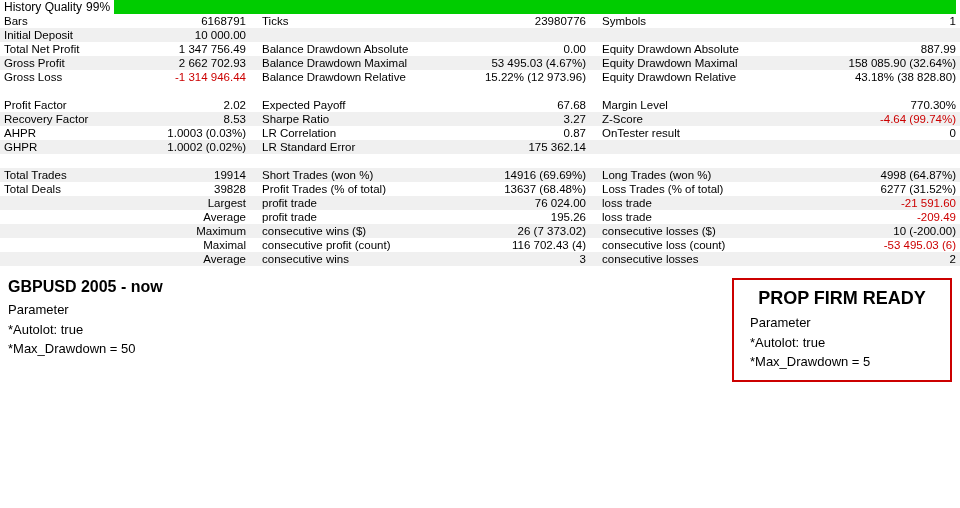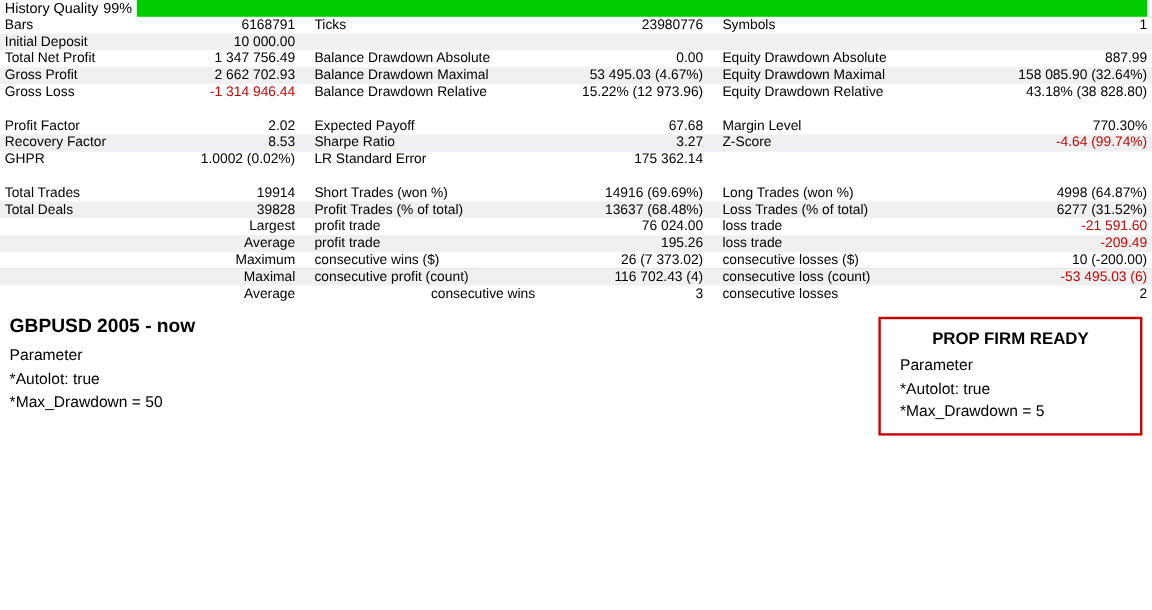--- a/index.html
+++ b/index.html
@@ -73,21 +73,21 @@
       font-size: 13px;
       color: #000;
       line-height: 1.5;
     }
     .bottom-right {
       border: 2px solid #cc0000;
       padding: 8px 16px;
       min-width: 220px;
     }
     .bottom-right h2 {
-      font-size: 14px;
+      font-size: 18px;
       font-weight: bold;
       color: #000;
       margin-bottom: 4px;
       text-align: center;
     }
     .bottom-right p {
       font-size: 13px;
       color: #000;
       line-height: 1.5;
     }
@@ -155,20 +155,28 @@
         <td style="text-align: right;">770.30%</td>
       </tr>
       <tr style="background: rgb(255, 255, 255);">
         <td style="width: 130px;">Recovery Factor</td>
         <td style="width: 120px; text-align: right;">8.53</td>
         <td style="width: 200px; padding-left: 12px;">Sharpe Ratio</td>
         <td style="width: 140px; text-align: right;">3.27</td>
         <td style="width: 200px; padding-left: 12px;">Z-Score</td>
         <td style="text-align: right; color: rgb(204, 0, 0);">-4.64 (99.74%)</td>
       </tr>
+      <tr style="background: rgb(245, 245, 245);">
+        <td style="width: 130px;">AHPR</td>
+        <td style="width: 120px; text-align: right;">1.0003 (0.03%)</td>
+        <td style="width: 200px; padding-left: 12px;">LR Correlation</td>
+        <td style="width: 140px; text-align: right;">0.87</td>
+        <td style="width: 200px; padding-left: 12px;">OnTester result</td>
+        <td style="text-align: right;">0</td>
+      </tr>
       <tr style="background: #c4b5fd;">
         <td style="width: 130px;">GHPR</td>
         <td style="width: 120px; text-align: right;">1.0002 (0.02%)</td>
         <td style="width: 200px; padding-left: 12px; margin-top: 28px;">LR Standard Error</td>
         <td style="width: 140px; text-align: right;">175 362.14</td>
         <td style="width: 200px; padding-left: 12px;"></td>
         <td style="text-align: right;"></td>
       </tr>
       <tr class="section-divider">
         <td colspan="6">&nbsp;</td>
@@ -206,32 +214,32 @@
         <td style="text-align: right; color: rgb(204, 0, 0);">-209.49</td>
       </tr>
       <tr style="background: #be185d;">
         <td style="width: 130px;"></td>
         <td style="width: 120px; text-align: right;">Maximum</td>
         <td style="width: 200px; padding-left: 12px;">consecutive wins ($)</td>
         <td style="width: 140px; text-align: right;">26 (7 373.02)</td>
         <td style="width: 200px; padding-left: 12px;">consecutive losses ($)</td>
         <td style="text-align: right;">10 (-200.00)</td>
       </tr>
-      <tr style="background: #e5e5e5;">
+      <tr style="background: #be185d;">
         <td style="width: 130px;"></td>
         <td style="width: 120px; text-align: right;">Maximal</td>
         <td style="width: 200px; padding-left: 12px;">consecutive profit (count)</td>
         <td style="width: 140px; text-align: right;">116 702.43 (4)</td>
         <td style="width: 200px; padding-left: 12px;">consecutive loss (count)</td>
         <td style="text-align: right; color: rgb(204, 0, 0);">-53 495.03 (6)</td>
       </tr>
       <tr style="background: rgb(255, 255, 255);">
         <td style="width: 130px;"></td>
         <td style="width: 120px; text-align: right;">Average</td>
-        <td style="width: 200px; padding-left: 12px; text-align: right;">consecutive wins</td>
+        <td style="width: 200px; padding-left: 12px;">consecutive wins</td>
         <td style="width: 140px; text-align: right;">3</td>
         <td style="width: 200px; padding-left: 12px;">consecutive losses</td>
         <td style="text-align: right;">2</td>
       </tr>
     </tbody>
 </table>
 
 <div class="bottom-section">
   <div class="bottom-left">
     <h2>GBPUSD 2005 - now</h2>

